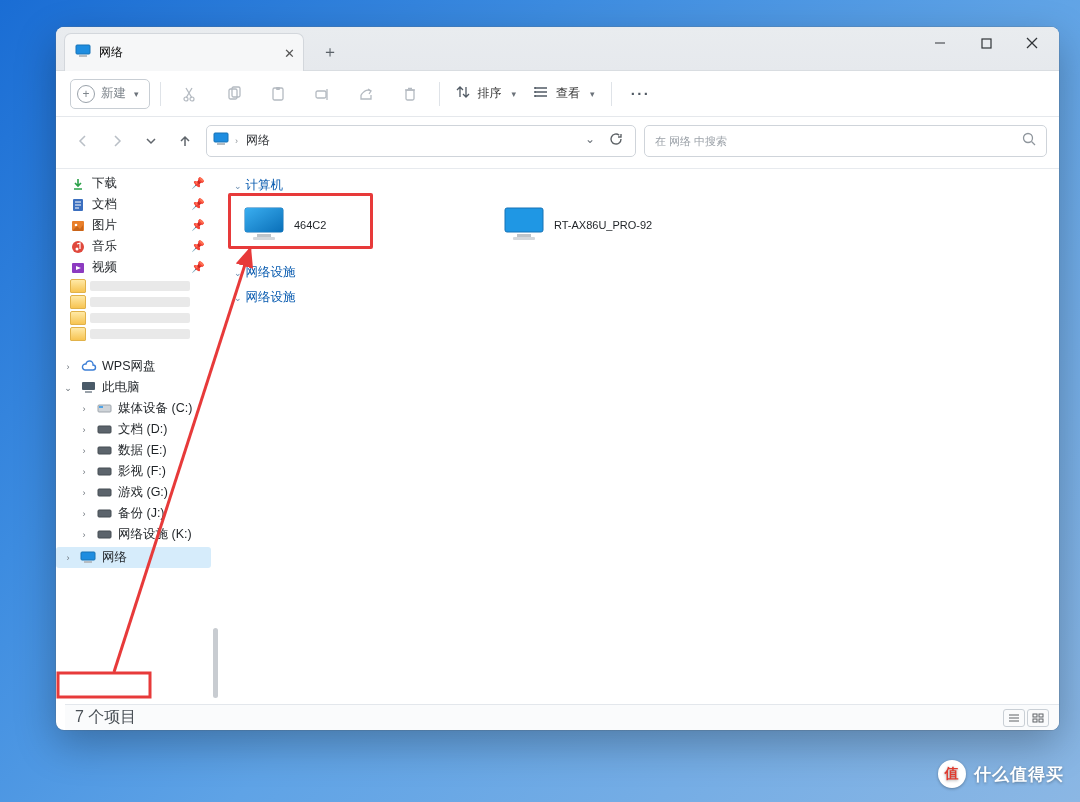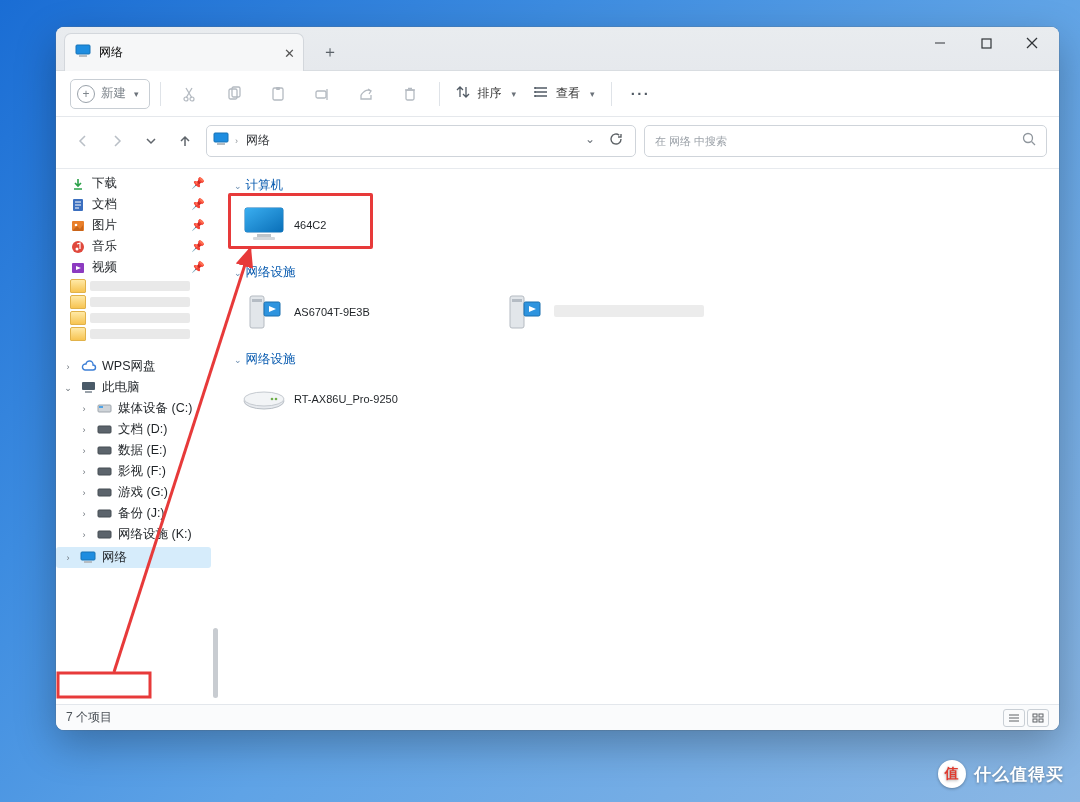--- a/index.html
+++ b/index.html
@@ -79,21 +79,21 @@
   .group-header .gchev { font-size:9px; color:#6b8db0; }
   .items-row { display:flex; gap:10px; flex-wrap:wrap; padding:2px 0 10px 10px; }
   .item { display:flex; align-items:center; gap:10px; width:250px; height:50px; padding:2px 6px; border-radius:3px; }
   .item .ficon { width:40px; height:40px; display:flex; align-items:center; justify-content:center; }
   .item .label { color:#1f2327; font-size:11px; }
   .monitor-svg { width:42px; height:38px; }
   .media-svg { width:40px; height:40px; }
   .router-svg { width:44px; height:26px; }
   .red-box { position:absolute; border:3px solid #e73a3a; border-radius:2px; pointer-events:none; }
   
-  .statusbar { height:26px; border-top:1px solid #e3e7ec; display:flex; align-items:center; padding:0 10px; gap:8px; color:#4b5157; font-size:12px; background:#fafbfc;}
+  .statusbar { height:26px; border-top:1px solid #e3e7ec; display:flex; align-items:center; padding:0 10px; gap:8px; color:#4b5157; font-size:16px; background:#fafbfc;margin-left:9px;}
   .statusbar .spacer { flex:1; }
   .view-toggle { display:flex; gap:2px; }
   .vt-btn { width:22px; height:18px; border:1px solid #c9cfd5; display:flex; align-items:center; justify-content:center; color:#5e6367; border-radius:3px; }
   
   .arrow-svg { position:absolute; left:56px; top:27px; width:1003px; height:703px; pointer-events:none; z-index:40; }
   
   .watermark {
     position:absolute; right:16px; bottom:14px; display:flex; align-items:center; gap:8px;
     color:#fff; font-size:17px; font-weight:700; letter-spacing:1px;
     text-shadow:0 1px 3px rgba(0,0,0,0.35);
@@ -451,67 +451,42 @@
                 <defs>
                   <linearGradient id="g1" x1="0" y1="0" x2="1" y2="1">
                     <stop offset="0" stop-color="#3aaef0"></stop>
                     <stop offset="1" stop-color="#0a6fb8"></stop>
                   </linearGradient>
                 </defs>
               </svg>
             </span>
           <span class="label">464C2</span>
         </div>
+        <div class="item">
+          <span class="ficon">
+              <svg class="monitor-svg" viewBox="0 0 42 38">
+                <rect x="2" y="2" width="38" height="24" rx="2" fill="#1f97e4" stroke="#1673b6"></rect>
+                <rect x="14" y="28" width="14" height="3" fill="#bfc4c9"></rect>
+                <rect x="10" y="31" width="22" height="3" rx="1" fill="#d4d8dc"></rect>
+              </svg>
+            </span>
+          <span class="label">RT-AX86U_PRO-92</span>
+        </div>
       </div>
 
       <div class="group-header">
         <span class="gchev">⌄</span>
         <span>网络设施</span>
       </div>
-      <div class="items-row">
-        <div class="item">
-          <span class="ficon">
-              <svg class="media-svg" viewBox="0 0 40 40">
-                <rect x="6" y="4" width="14" height="32" rx="2" fill="#e2e6ea" stroke="#b5bbc2"></rect>
-                <rect x="8" y="7" width="10" height="3" fill="#b5bcc4"></rect>
-                <rect x="20" y="10" width="16" height="14" rx="1.5" fill="#2e94df" stroke="#1a6fae"></rect>
-                <path d="M25 14 L32 17 L25 20 Z" fill="#fff"></path>
-              </svg>
-            </span>
-          <span class="label">AS6704T-9E3B</span>
-        </div>
-        <div class="item">
-          <span class="ficon">
-              <svg class="media-svg" viewBox="0 0 40 40">
-                <rect x="6" y="4" width="14" height="32" rx="2" fill="#e2e6ea" stroke="#b5bbc2"></rect>
-                <rect x="8" y="7" width="10" height="3" fill="#b5bcc4"></rect>
-                <rect x="20" y="10" width="16" height="14" rx="1.5" fill="#2e94df" stroke="#1a6fae"></rect>
-                <path d="M25 14 L32 17 L25 20 Z" fill="#fff"></path>
-              </svg>
-            </span>
-          <span class="label"><span style="display:inline-block;width:150px;height:12px;background:#ececec;border-radius:2px;"></span></span>
-        </div>
-      </div>
 
       <div class="group-header">
         <span class="gchev">⌄</span>
         <span>网络设施</span>
       </div>
       <div class="items-row">
-        <div class="item">
-          <span class="ficon">
-              <svg class="router-svg" viewBox="0 0 44 26">
-                <ellipse cx="22" cy="15" rx="20" ry="8" fill="#e7eaee" stroke="#b8bec5"></ellipse>
-                <ellipse cx="22" cy="13" rx="20" ry="7" fill="#f2f4f6" stroke="#c5cad0"></ellipse>
-                <circle cx="34" cy="13" r="1.3" fill="#6fae4a"></circle>
-                <circle cx="30" cy="13" r="1.3" fill="#6fae4a"></circle>
-              </svg>
-            </span>
-          <span class="label">RT-AX86U_Pro-9250</span>
-        </div>
       </div>
     </div>
   </div>
 
   <div class="statusbar">
     <span>7 个项目</span>
     <div class="spacer"></div>
     <div class="view-toggle">
       <div class="vt-btn">
           <svg width="12" height="10">

